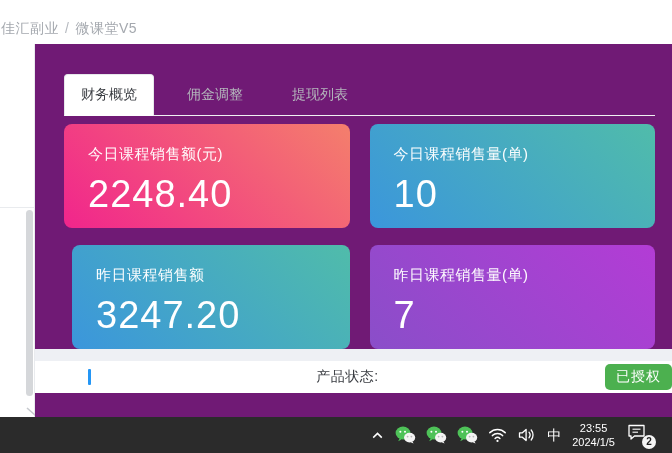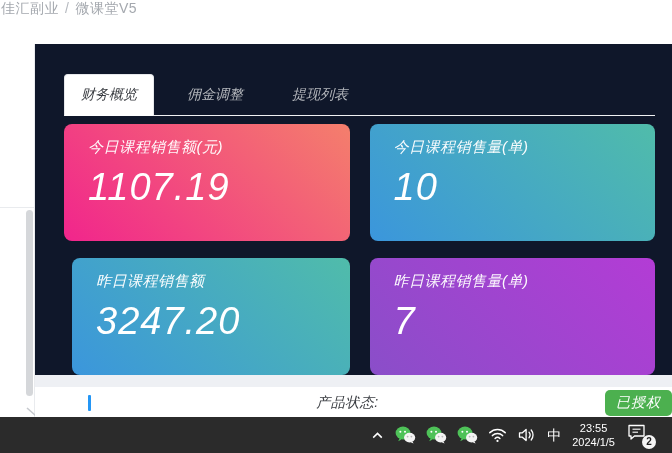--- a/index.html
+++ b/index.html
@@ -6,57 +6,57 @@
   body{
     width:672px;height:453px;overflow:hidden;position:relative;
     background:#fff;
     font-family:"Liberation Sans","DejaVu Sans",sans-serif;
     -webkit-font-smoothing:antialiased;
   }
   
   .header{
     height:54px;box-sizing:border-box;background:#fff;
     border-bottom:1px solid #edeff1;
-    display:flex;align-items:flex-start;padding:0 0 0 1px;
+    display:flex;align-items:flex-start;padding:20px 0 0 1px;
   }
   .breadcrumb{font-size:14px;color:#a4a8ae;letter-spacing:.5px;}
   .breadcrumb .sep{margin:0 6px;color:#b5b9bf;}
   
   .content{position:absolute;top:44px;left:0;right:0;bottom:36px;background:#fff;}
   .left-strip{
     position:absolute;left:0;top:0;bottom:0;width:34px;background:#fff;
     border-right:1px solid #e9ebee;
   }
   .left-strip .divider{position:absolute;top:163px;left:0;right:0;height:1px;background:#e9ebee;}
   .scroll-thumb{
     position:absolute;right:1px;top:166px;width:7px;height:186px;
     background:#d5d7da;border-radius:4px;
   }
   .collapse-chevron{position:absolute;left:23px;bottom:0;line-height:0;}
   
-  .main{position:absolute;left:35px;top:0;right:0;bottom:0;background:#0f172a;font-style:italic;}
+  .main{position:absolute;left:35px;top:0;right:0;bottom:0;background:#701a75;}
   .tabs{
     margin:30px 17px 0 29px;display:flex;align-items:flex-end;
     border-bottom:1px solid #f0f1f3;
   }
   .tab{
     font-size:14px;padding:11px 16px;color:#b4b7bc;cursor:pointer;white-space:nowrap;
   }
   .tab.active{
     border:1px solid #e6e8eb;border-bottom:1px solid #fff;border-radius:4px 4px 0 0;
     color:#3a3d42;background:#fff;margin-bottom:-1px;
   }
   .tab + .tab{margin-left:17px;}
   .cards{
     margin:8px 17px 0 29px;
     display:grid;grid-template-columns:1fr 1fr;gap:17px 20px;
   }
   .stat-card{
-    height:117px;border-radius:8px;color:#fff;
-    padding:14px 24px;box-sizing:border-box;overflow:hidden;
+    height:104px;border-radius:8px;color:#fff;
+    padding:21px 24px;box-sizing:border-box;overflow:hidden;
   }
   .stat-label{font-size:15px;opacity:.97;letter-spacing:.5px;}
   .stat-value{font-size:38px;font-weight:500;margin-top:9px;letter-spacing:1px;}
   .gray-gap{height:12px;background:#eef0f4;margin-top:0;}
   .status-panel{
     background:#fff;height:32px;display:flex;align-items:center;
     padding-left:53px;
     justify-content:space-between;
   }
   .accent-bar{width:3px;height:16px;border-radius:1px;background:#2496f5;}
@@ -107,21 +107,21 @@
 
     <div class="tabs">
       <div class="tab active">财务概览</div>
       <div class="tab">佣金调整</div>
       <div class="tab">提现列表</div>
     </div>
 
     <div class="cards">
       <div class="stat-card" style="background: linear-gradient(45deg, rgb(241, 37, 140), rgb(244, 127, 108));">
         <div class="stat-label">今日课程销售额(元)</div>
-        <div class="stat-value">1107.19</div>
+        <div class="stat-value">2248.40</div>
       </div>
       <div class="stat-card" style="background: linear-gradient(45deg, rgb(59, 150, 220), rgb(80, 188, 170));">
         <div class="stat-label">今日课程销售量(单)</div>
         <div class="stat-value">10</div>
       </div>
       <div class="stat-card" style="background: linear-gradient(45deg, rgb(59, 150, 220), rgb(80, 188, 170)); margin-left: 8px;">
         <div class="stat-label">昨日课程销售额</div>
         <div class="stat-value">3247.20</div>
       </div>
       <div class="stat-card" style="background: linear-gradient(45deg, rgb(138, 78, 201), rgb(179, 60, 213));">

